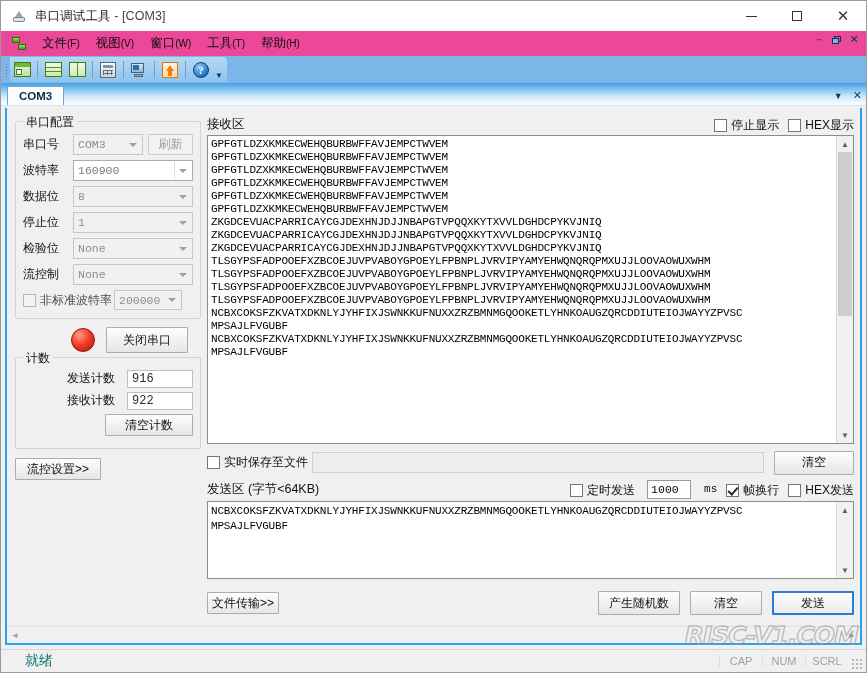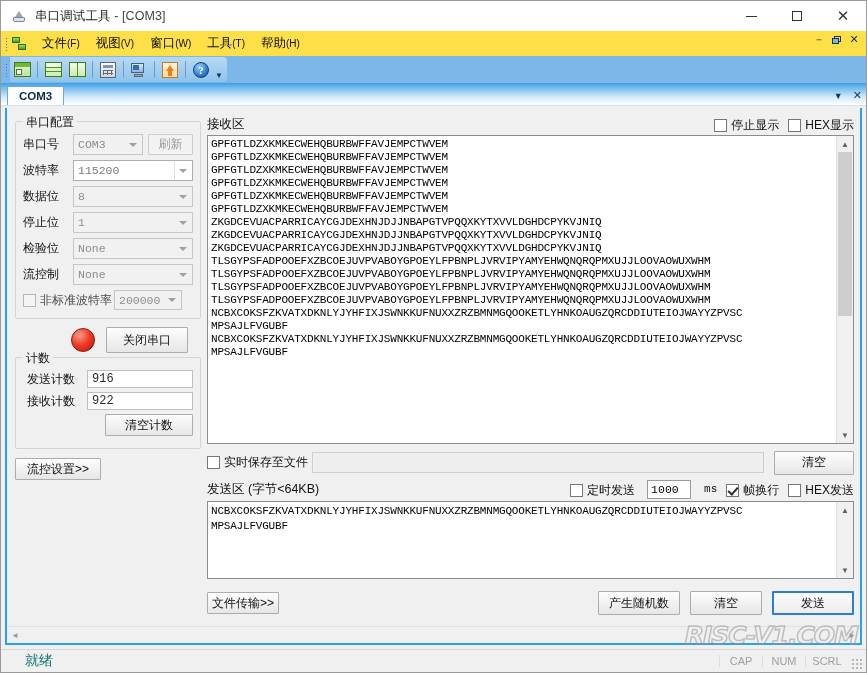--- a/index.html
+++ b/index.html
@@ -78,21 +78,21 @@
     color: #333;
     font-size: 13px;
   }
   .glyph-min { width: 11px; height: 1px; background: #333; }
   .glyph-max { width: 10px; height: 10px; border: 1px solid #333; box-sizing: border-box; }
   .glyph-close { font-size: 15px; line-height: 1; font-family: "DejaVu Sans", sans-serif; }
 
   
   .menubar {
     height: 25px;
-    background: #fde047;
+    background: #ec4899;
     display: flex;
     align-items: center;
     flex: none;
     position: relative;
   }
   .grip {
     width: 3px;
     height: 14px;
     margin-left: 4px; margin-right: 2px;
     background-image: radial-gradient(#4a7ba8 35%, transparent 36%);
@@ -486,22 +486,23 @@
     border: 1px solid #8d1506;
     box-sizing: border-box;
     flex: none;
   }
   .btn-close-port {
     width: 82px; height: 26px;
     margin-left: 11px;
   }
   .count-row {
     display: flex;
-    align-items: center;
+    align-items: flex-start;
     margin-bottom: 4px;
+    margin-left: 40px;
   }
   .count-label {
     width: 64px;
     font-size: 12px;
     color: #111;
     flex: none;
     padding-left: 4px;
     box-sizing: border-box;
   }
   .textbox {
@@ -878,21 +879,21 @@
                 <span class="caret"></span>
               </div>
               <div class="btn btn-refresh disabled">
                   <span>刷新</span>
                 </div>
             </div>
 
             <div class="field-row">
               <div class="field-label">波特率</div>
               <div class="combo enabled">
-                <span>115200</span>
+                <span>160900</span>
                 <span class="caret"></span>
               </div>
             </div>
 
             <div class="field-row">
               <div class="field-label">数据位</div>
               <div class="combo">
                 <span>8</span>
                 <span class="caret"></span>
               </div>

